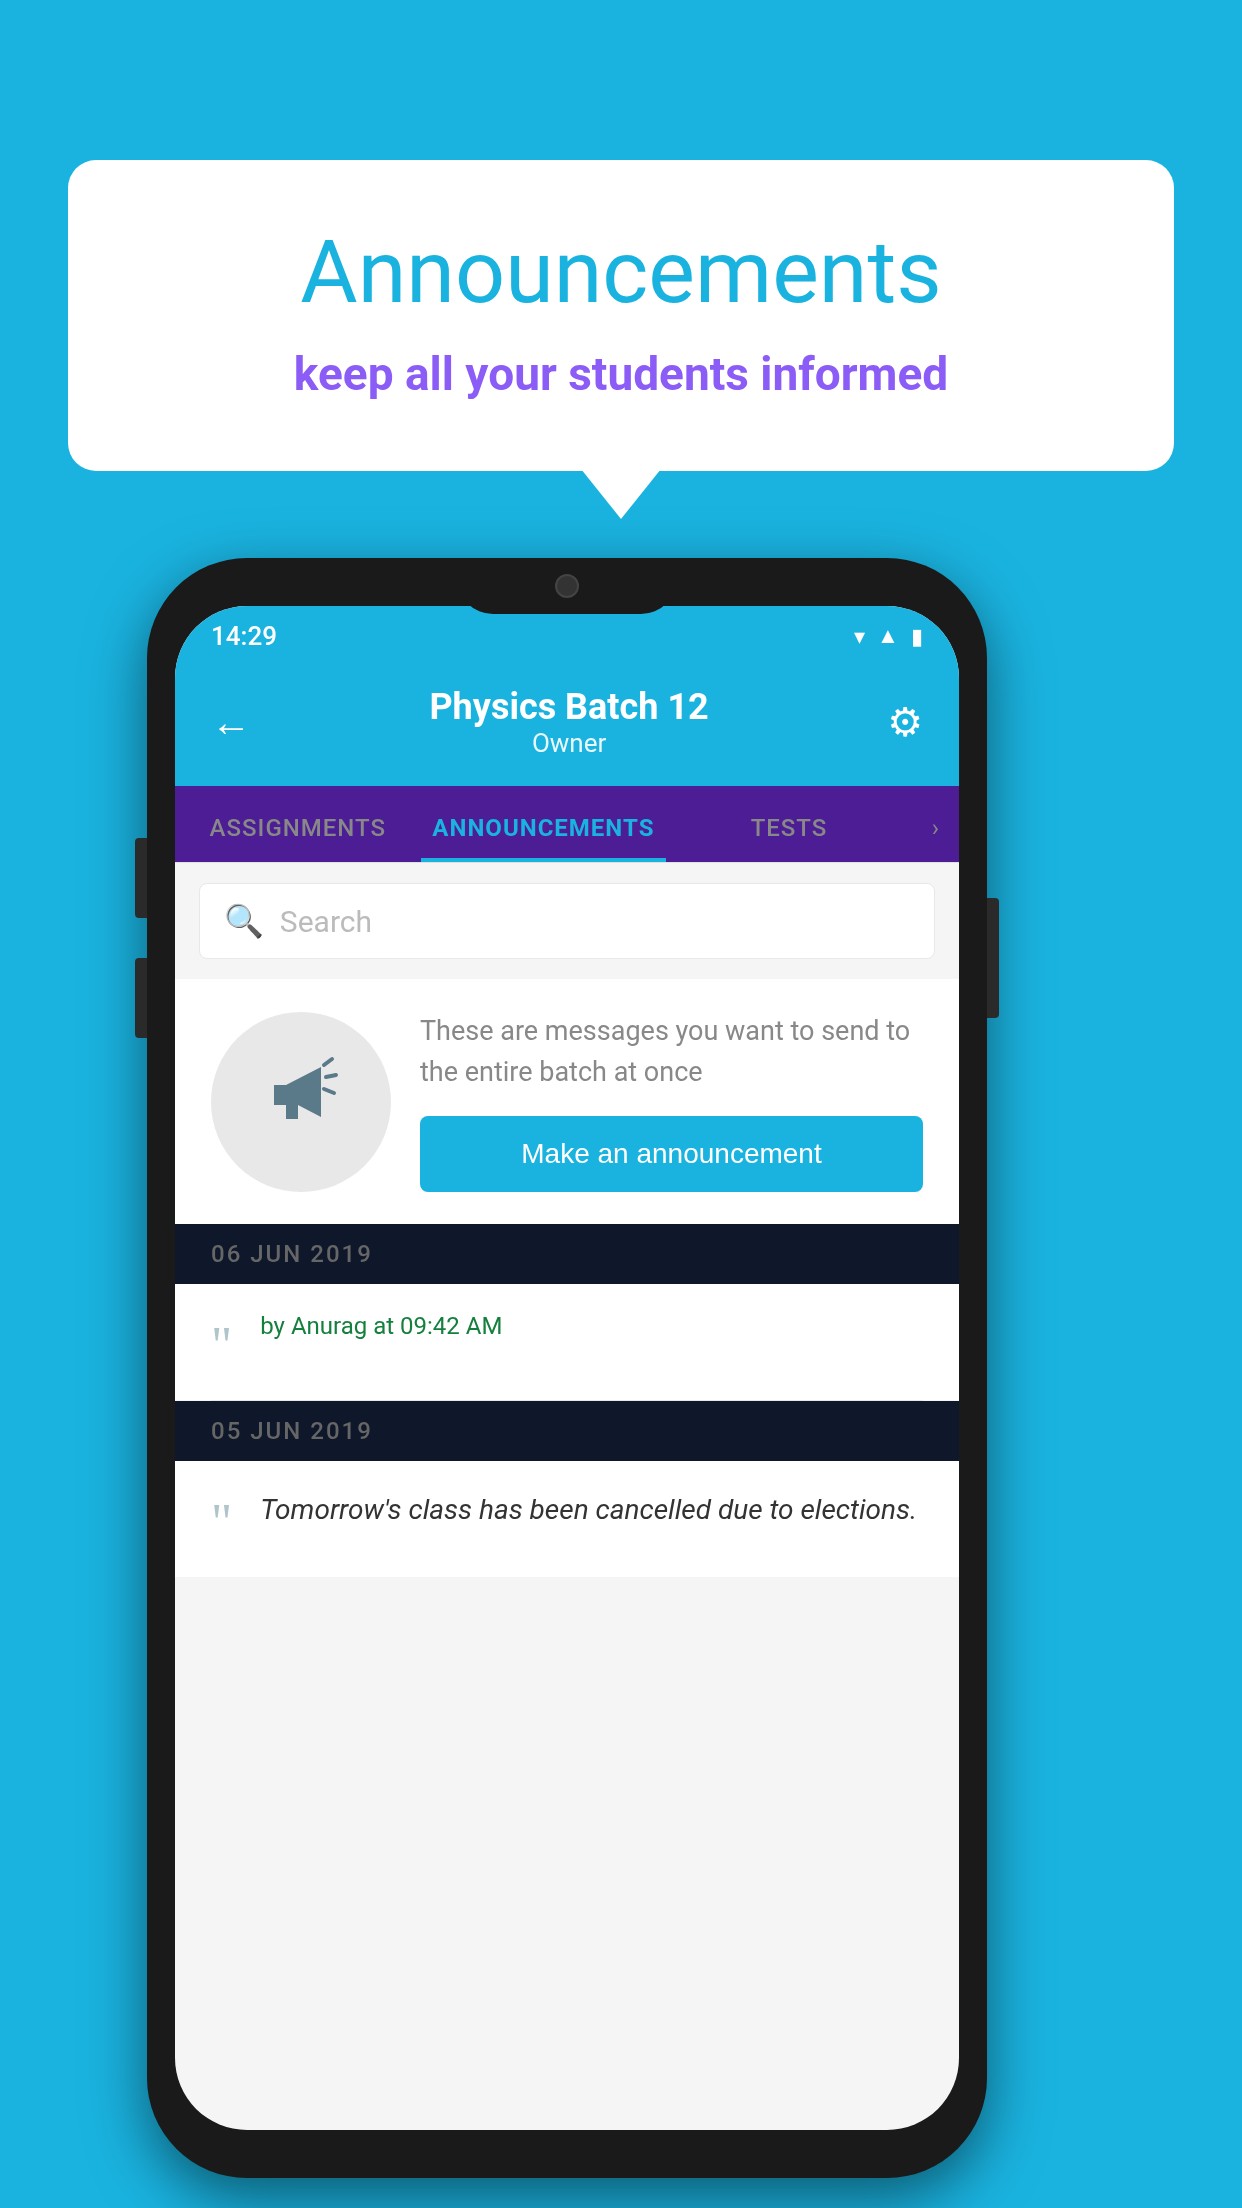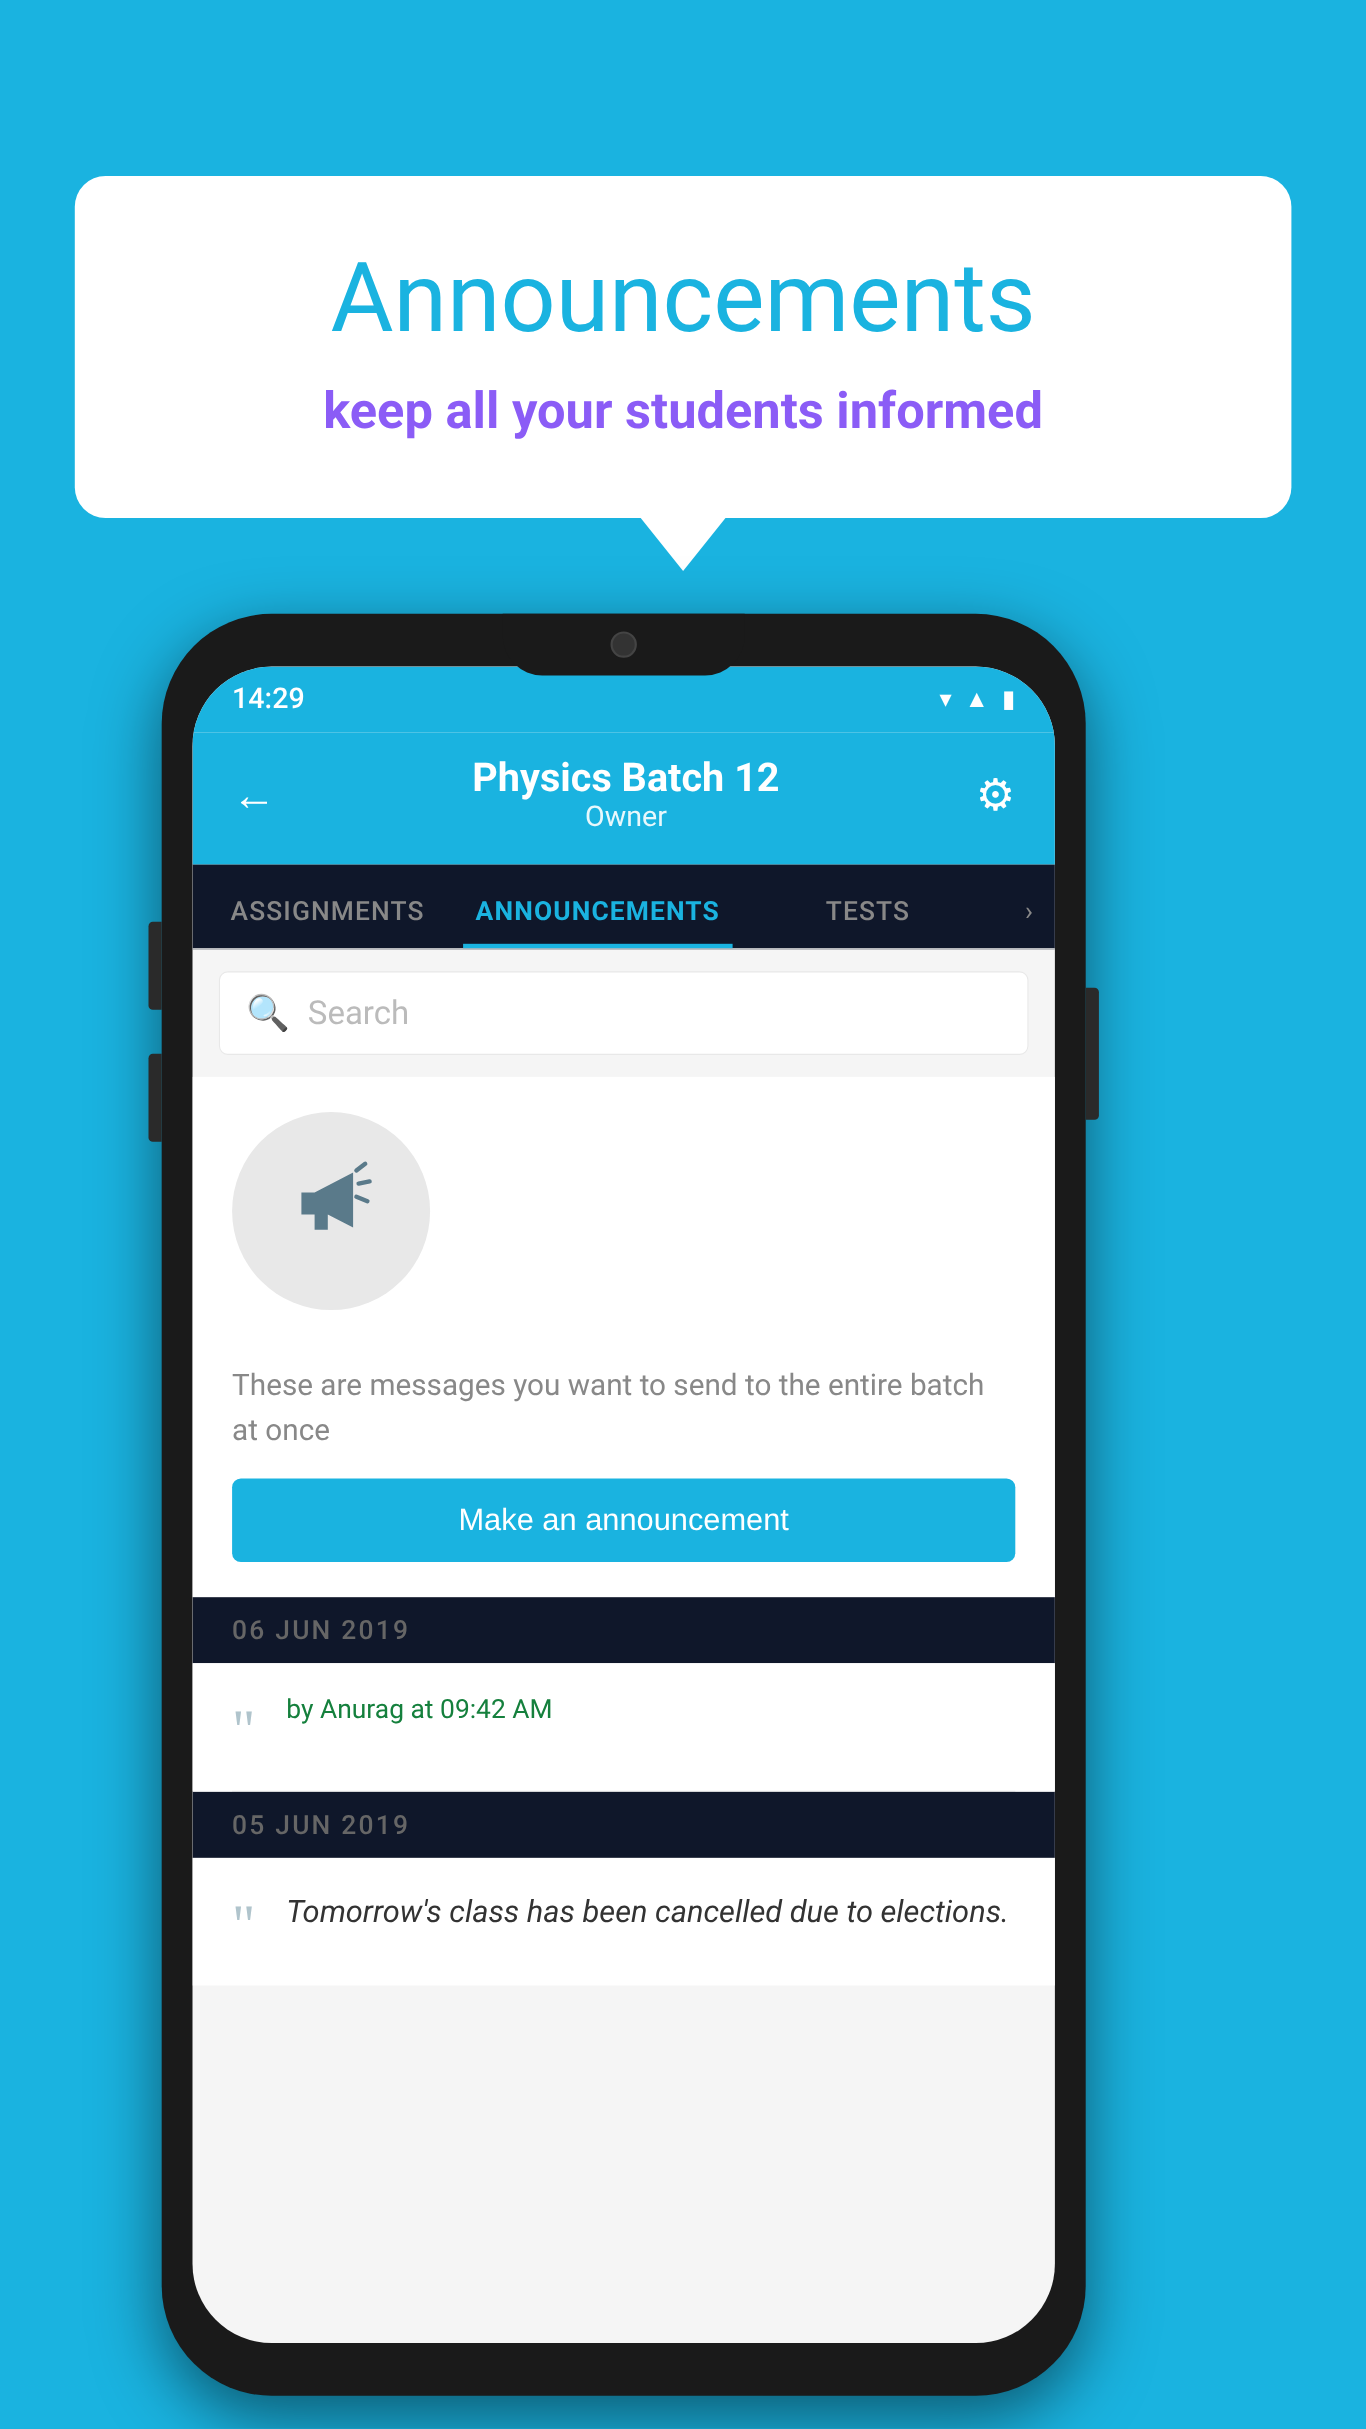--- a/index.html
+++ b/index.html
@@ -201,21 +201,21 @@
       font-size: 26px;
     }
 
     .header-gear {
       color: white;
       font-size: 40px;
     }
 
     
     .tab-bar {
-      background: #0f172a;
+      background: #4c1d95;
       display: flex;
       border-bottom: 1px solid #e0e0e0;
     }
 
     .tab-item {
       flex: 1;
       text-align: center;
       padding: 28px 10px 20px;
       font-size: 24px;
       color: #888;
@@ -266,23 +266,22 @@
       color: #bbb;
       font-size: 30px;
     }
 
     
     .promo-area {
       background: white;
       margin: 0 0 0 0;
       padding: 32px 36px;
       display: flex;
-      align-items: flex-start;
-      gap: 48px;
-      flex-direction: column;
+      align-items: center;
+      gap: 29px;
     }
 
     .promo-icon-circle {
       width: 180px;
       height: 180px;
       background: #e8e8e8;
       border-radius: 50%;
       display: flex;
       align-items: center;
       justify-content: center;

